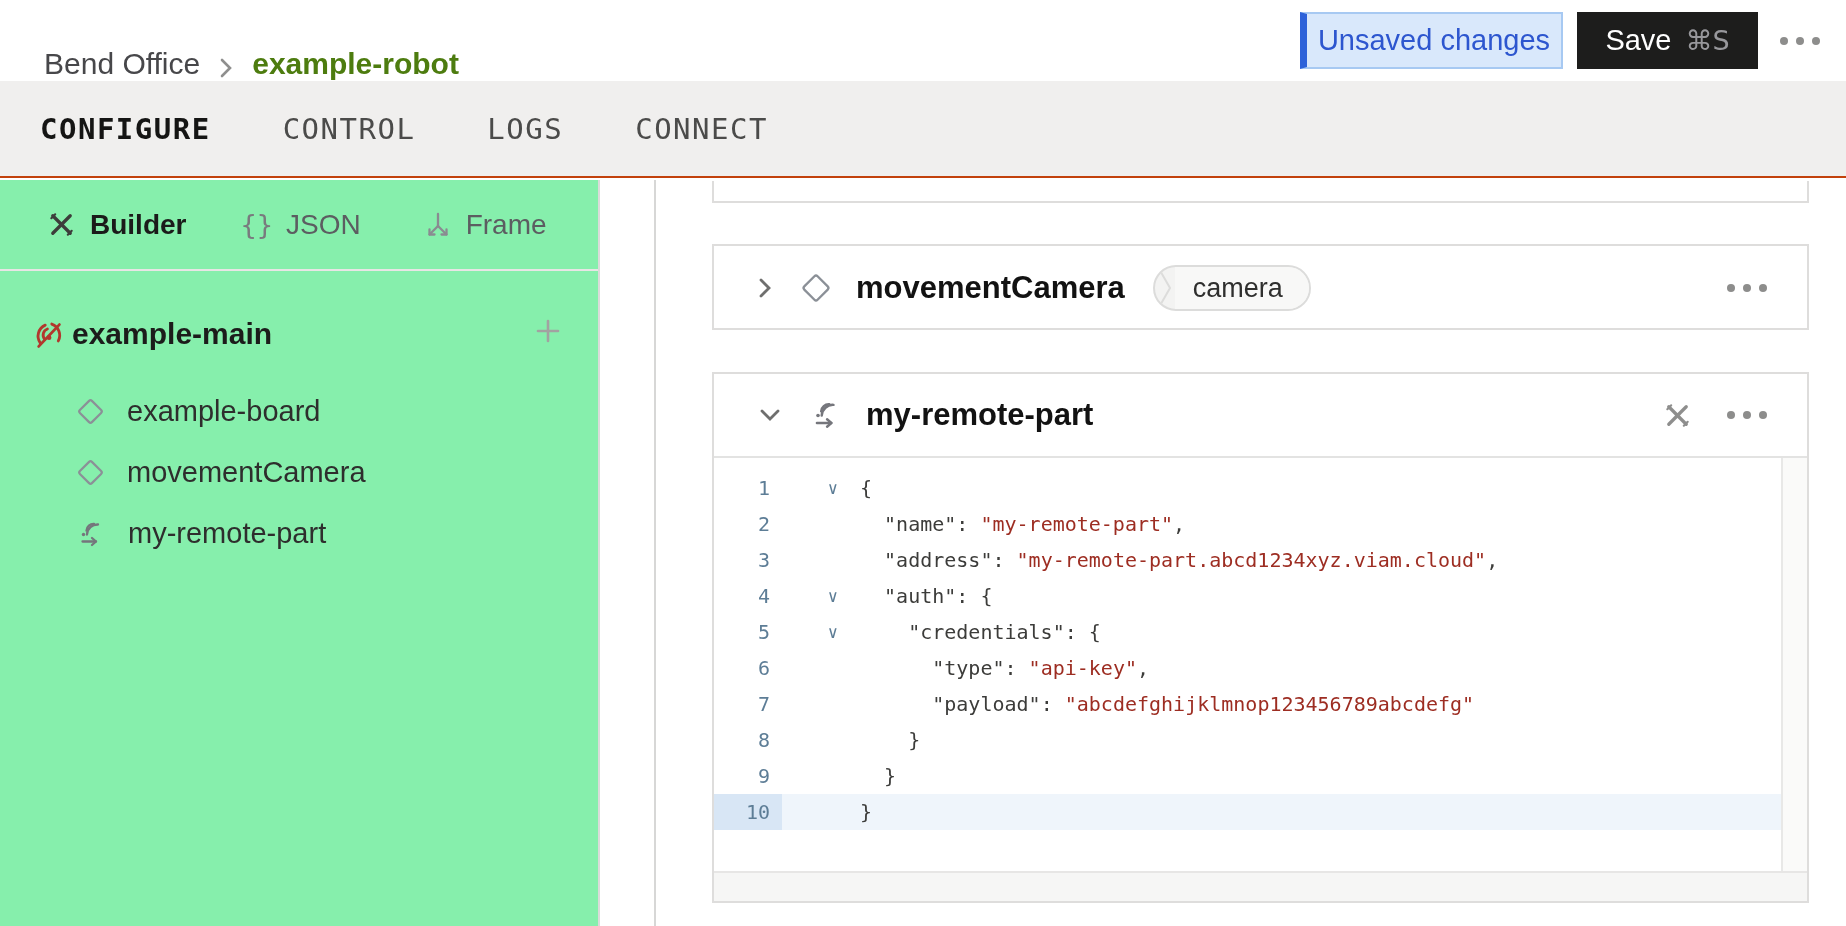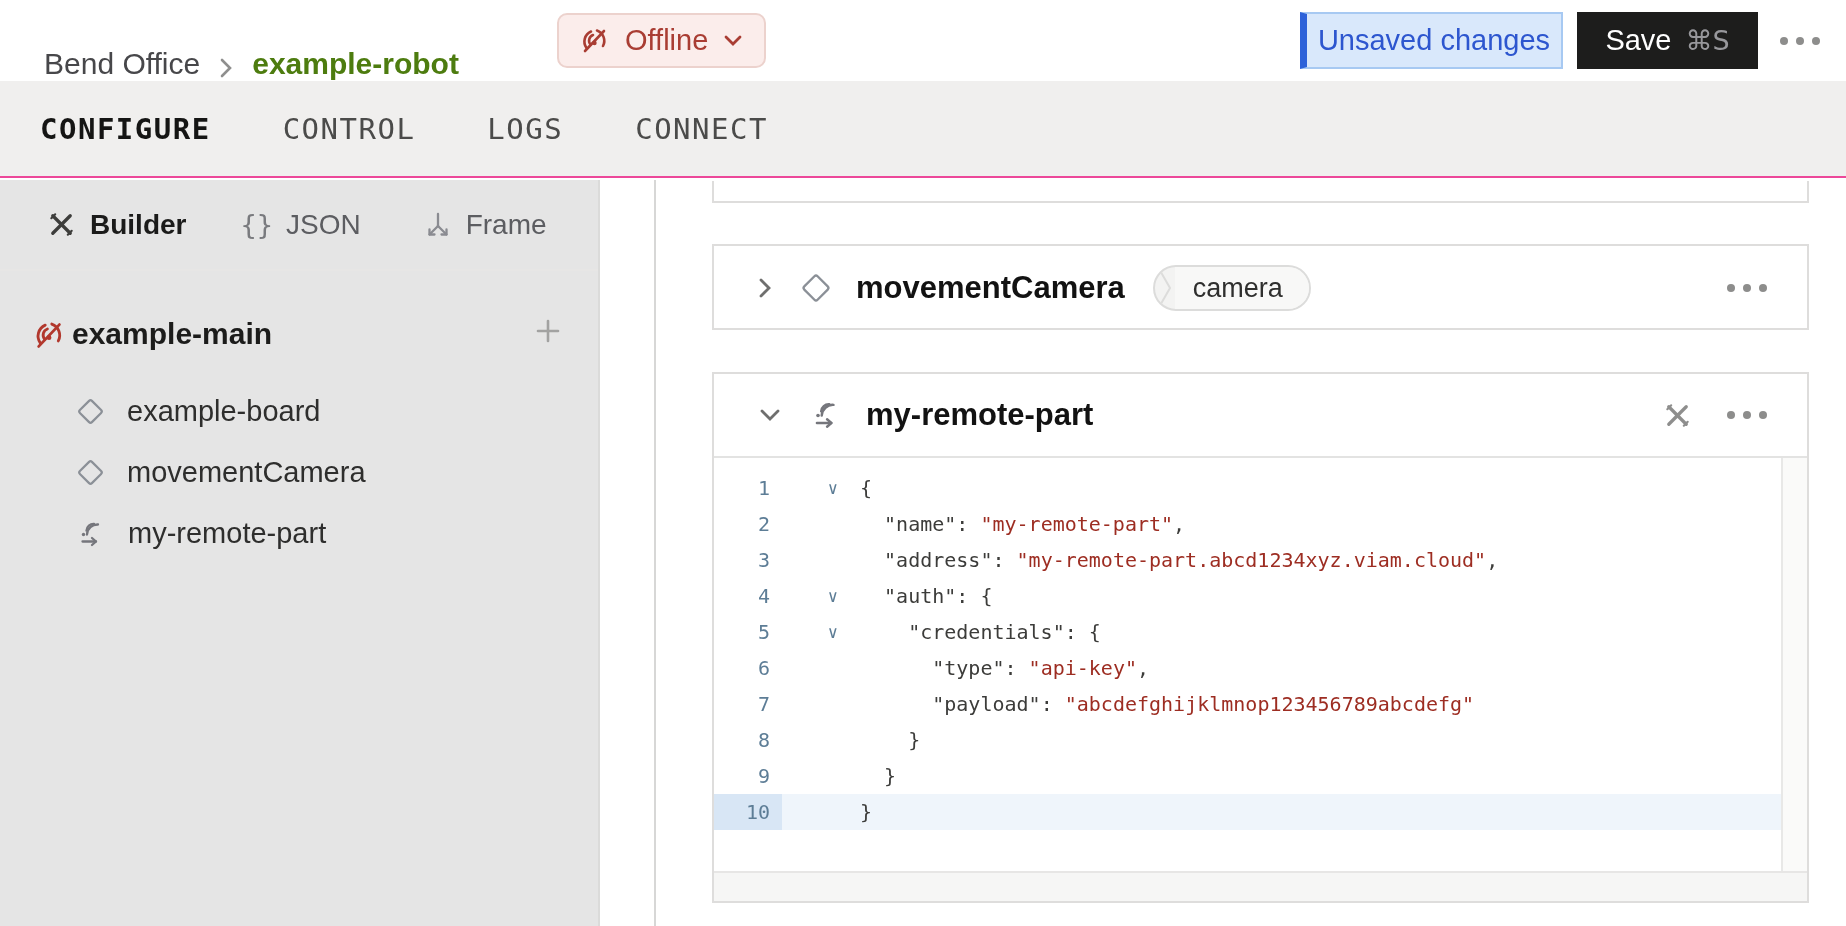--- a/index.html
+++ b/index.html
@@ -21,27 +21,27 @@
   .save-btn { position:absolute; left:1577px; top:12px; width:181px; height:57px; background:#1d1d1c;
     color:#fff; font-size:29px; display:flex; align-items:center; justify-content:center; gap:14px;
     cursor:pointer; }
   .save-btn .shortcut { color:#97979b; font-size:27px; font-family:"DejaVu Sans", sans-serif; }
   .dots { display:flex; gap:8px; align-items:center; cursor:pointer; }
   .dots i { width:8px; height:8px; border-radius:50%; background:#8d8d8c; display:block; }
   .header-dots { position:absolute; left:1780px; top:37px; }
 
   
   .tabbar { position:absolute; left:0; top:81px; width:1846px; height:97px; background:#f0efee;
-    border-bottom:2px solid #ec4899; display:flex; align-items:center; padding-left:40px; }
+    border-bottom:2px solid #c2410c; display:flex; align-items:center; padding-left:40px; }
   .tab { font-family:"DejaVu Sans Mono", monospace; font-size:29px; letter-spacing:1.5px;
     color:#4b4b4a; margin-right:72px; cursor:pointer; }
   .tab.active { color:#151514; font-weight:bold; }
 
   
-  .sidebar { position:absolute; left:0; top:180px; width:600px; height:746px; background:#e5e5e5;
+  .sidebar { position:absolute; left:0; top:180px; width:600px; height:746px; background:#86efac;
     border-right:2px solid #dbdbda; }
   .modes { height:91px; border-bottom:2px solid #e7e6e5; display:flex; align-items:center; padding-left:46px; }
   .mode { display:flex; align-items:center; gap:13px; cursor:pointer; }
   .mode .mlabel { font-size:28px; color:#5c5d61; }
   .mode.active .mlabel { color:#1b1b1a; font-weight:bold; }
   .mode-json-glyph { font-family:"DejaVu Sans Mono", monospace; font-size:27px; color:#797a7e; }
   .tree { padding-top:46px; }
   .tree-root { height:64px; display:flex; align-items:flex-start; padding:0 36px 0 30px; gap:5px; cursor:pointer; }
   .tree-root .rlabel { font-size:30px; font-weight:bold; color:#1c1c1b; }
   .tree-item { height:61px; display:flex; align-items:center; padding-left:76px; gap:22px; cursor:pointer; }
@@ -89,37 +89,20 @@
   <div class="breadcrumb">
     <span class="crumb-org">Bend Office</span>
     <span>
       <svg width="16" height="26" viewBox="0 0 16 26" fill="none" stroke="#8f8f8e" stroke-width="2.6" stroke-linecap="round">
           <polyline points="4,5 12,13 4,21"></polyline>
         </svg>
     </span>
     <span class="crumb-machine">example-robot</span>
   </div>
 
-  <div class="status-badge">
-    <span>
-      <svg width="34" height="34" viewBox="0 0 34 34" fill="none" stroke="#a93d33" stroke-width="2.6" stroke-linecap="round">
-        <path d="M9.5 24 a11 11 0 0 1 4.5 -16.5"></path>
-        <path d="M20 6.5 a11 11 0 0 1 6 15.5"></path>
-        <path d="M13.5 20.5 a6 6 0 0 1 2.5 -9.5"></path>
-        <circle cx="17.5" cy="19" r="2.2" fill="#a93d33" stroke="none"></circle>
-        <path d="M27 7 L8 27"></path>
-      </svg>
-    </span>
-    <span class="label">Offline</span>
-    <span>
-      <svg width="22" height="16" viewBox="0 0 22 16" fill="none" stroke="#a93d33" stroke-width="2.8" stroke-linecap="round">
-          <polyline points="4,4 11,11 18,4"></polyline>
-        </svg>
-    </span>
-  </div>
 
   <div class="unsaved">Unsaved changes</div>
 
   <div class="save-btn">
     <span>Save</span>
     <span class="shortcut">⌘S</span>
   </div>
 
   <div class="dots header-dots">
       <i></i>

